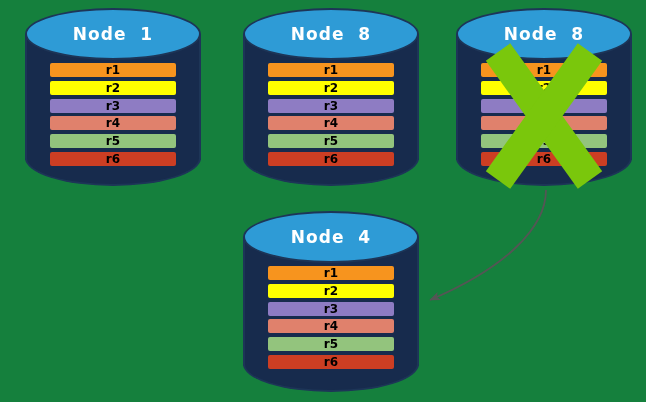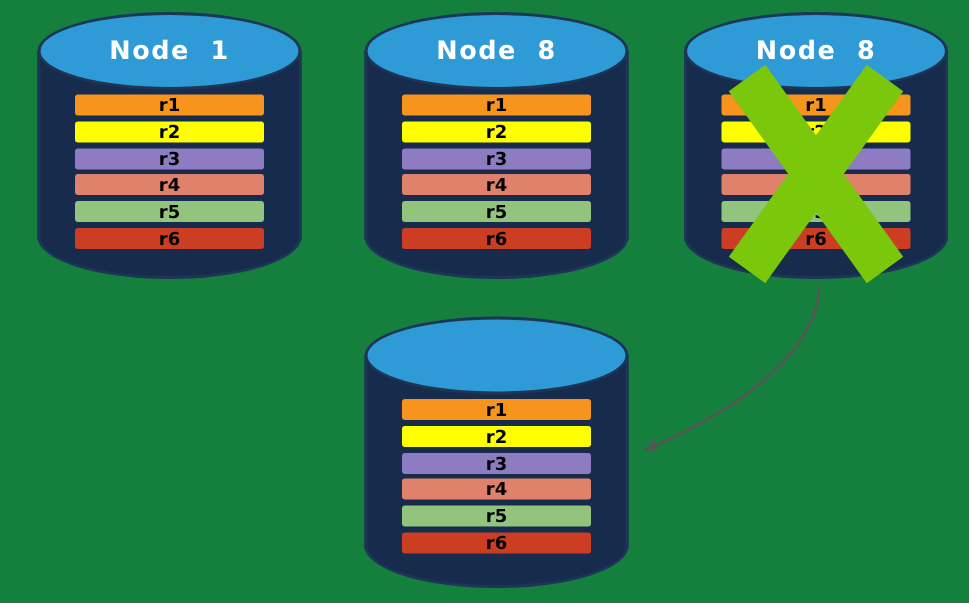--- a/index.html
+++ b/index.html
@@ -168,20 +168,21 @@
           </div>
           <div class="row" style="top: 89px; height: 14px; background: rgb(204, 62, 35);">
             <span style="font-size: 12px;">r6</span>
           </div>
         </div>
       </div>
       <div class="node" style="left: 243px; top: 211px; width: 176px; height: 181px;">
         <div class="cyl-side" style="top: 26px; height: 129px; background: rgb(23, 43, 77);"></div>
         <div class="cyl-bottom" style="top: 153px; height: 28px; background: rgb(23, 43, 77); border-color: rgb(29, 53, 87);"></div>
         <div class="cyl-top" style="top: 0px; height: 52px; background: rgb(46, 155, 214); border-color: rgb(29, 53, 87);"></div>
+        <div class="node-title" style="top: 16px; font-size: 17px; color: rgb(255, 255, 255);">Node  4</div>
         <div class="rows" style="left: 25px; top: 55px; width: 126px;">
           <div class="row" style="top: 0px; height: 14px; background: rgb(247, 148, 30);">
             <span style="font-size: 12px;">r1</span>
           </div>
           <div class="row" style="top: 17.8px; height: 14px; background: rgb(255, 255, 0);">
             <span style="font-size: 12px;">r2</span>
           </div>
           <div class="row" style="top: 35.6px; height: 14px; background: rgb(142, 124, 195);">
             <span style="font-size: 12px;">r3</span>
           </div>

